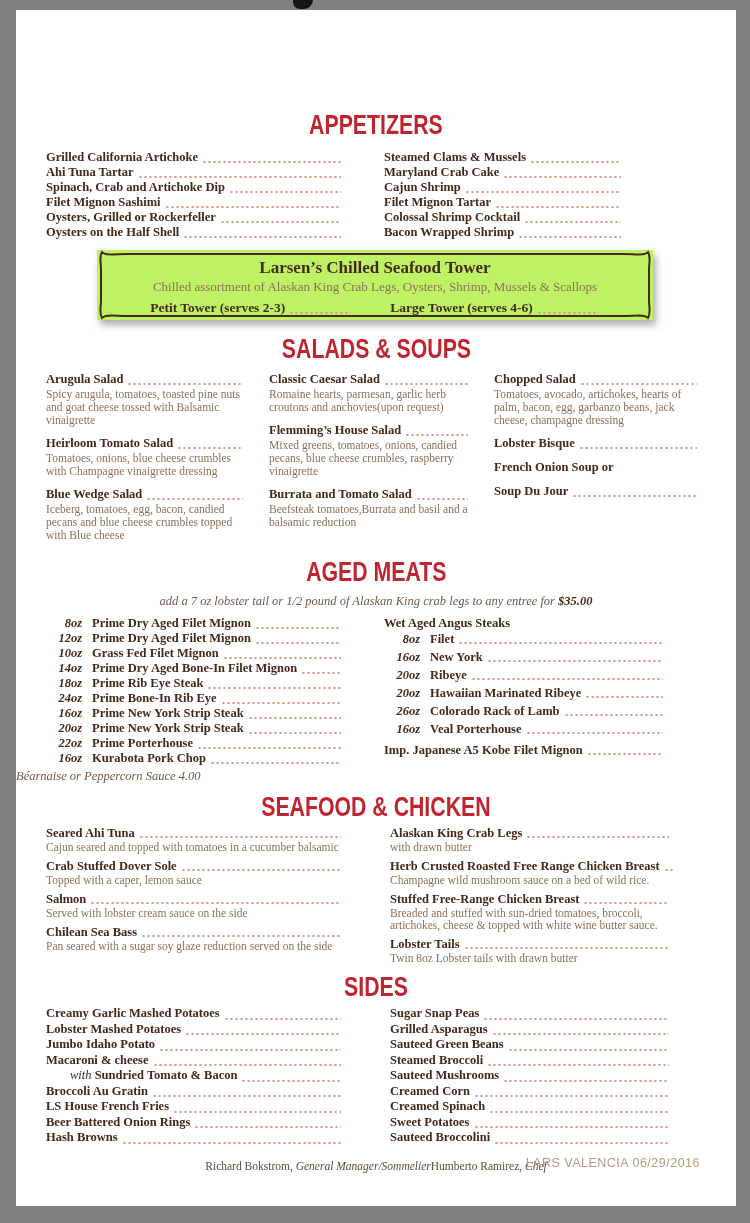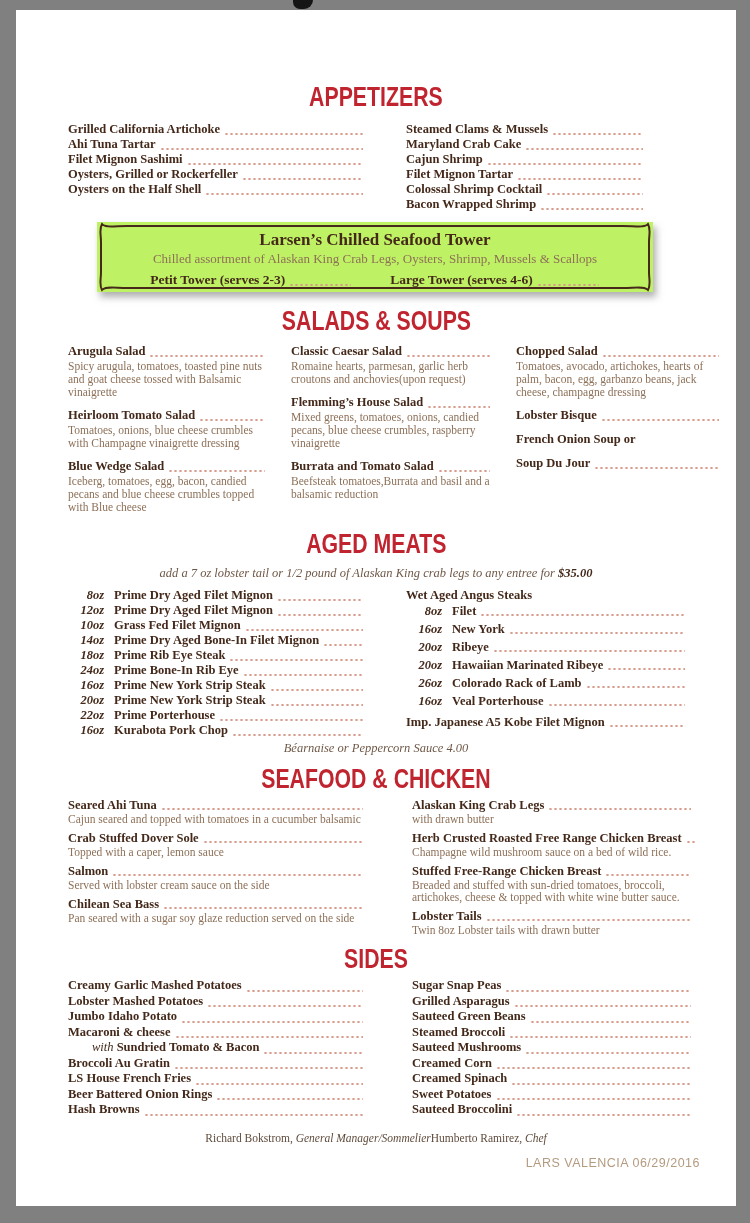--- a/index.html
+++ b/index.html
@@ -12,21 +12,21 @@
   }
   .page {
     position:absolute; left:16px; top:10px;
     width:720px; height:1196px;
     background:#ffffff;
   }
   .top-blob {
     position:absolute; left:293px; top:0; width:20px; height:9px;
     background:#151515; border-radius:0 0 9px 7px;
   }
-  .content { padding-left:52px; }
+  .content { padding-left:30px; }
 
   
   .sec-head { text-align:center; line-height:30px; }
   .sec-head-text {
     display:inline-block;
     font-family:"Liberation Sans", sans-serif;
     font-weight:700; font-size:28px; color:#c0242f;
     transform:scaleX(0.76); transform-origin:center;
     letter-spacing:0; white-space:nowrap;
   }
@@ -82,21 +82,21 @@
 
   
   .meats-head { margin-top:6px; }
   .note-line { text-align:center; font-style:italic; font-size:12.5px; color:#6f5847; margin-top:3px; }
   .note-line b { color:#44291a; }
   .meats-grid { display:grid; grid-template-columns:296px 280px; column-gap:42px; margin-top:7px; }
   .meats-left .mi-row { line-height:15px; }
   .meats-right .mi { margin-bottom:4px; }
   .meats-right .mi-row { line-height:14px; }
   .meats-right .mi.head { margin-bottom:2px; }
-  .sauce-note { text-align:center; font-style:italic; font-size:12.5px; color:#6f5847; margin-top:3px; }
+  .sauce-note { text-align:left; font-style:italic; font-size:12.5px; color:#6f5847; margin-top:3px; }
 
   
   .wide-grid { display:grid; grid-template-columns:296px 280px; column-gap:48px; }
   .seafood-head { margin-top:8px; }
   .seafood-grid .mi { margin-bottom:6px; }
   .seafood-grid .mi-row { line-height:14px; }
   .seafood-grid .mi-desc { line-height:12px; }
 
   .sides-head { margin-top:2px; }
   .sides-grid .mi-row { line-height:15.5px; }
@@ -111,21 +111,21 @@
     position:absolute; right:36px; top:1146px;
     font-family:"Liberation Sans", sans-serif;
     font-size:12.5px; color:#b49b80; letter-spacing:0.5px;
   }
 </style>
 </head>
 <body>
 
 <div class="page">
 
-  <div class="sec-head" style="padding-top:72px;">
+  <div class="sec-head" style="padding-top:100px;">
     <span class="sec-head-text">APPETIZERS</span>
   </div>
   <div class="content">
     <div class="appetizers-grid">
       <div class="col">
 
           <div class="mi">
             <div class="mi-row">
               <span class="mi-name">Grilled California Artichoke</span>
               <span class="leader"></span>
@@ -134,20 +134,27 @@
           </div>
 
           <div class="mi">
             <div class="mi-row">
               <span class="mi-name">Ahi Tuna Tartar</span>
               <span class="leader"></span>
             </div>
 
           </div>
 
+          <div class="mi">
+            <div class="mi-row">
+              <span class="mi-name">Spinach, Crab and Artichoke Dip</span>
+              <span class="leader"></span>
+            </div>
+
+          </div>
 
           <div class="mi">
             <div class="mi-row">
               <span class="mi-name">Filet Mignon Sashimi</span>
               <span class="leader"></span>
             </div>
 
           </div>
 
           <div class="mi">

